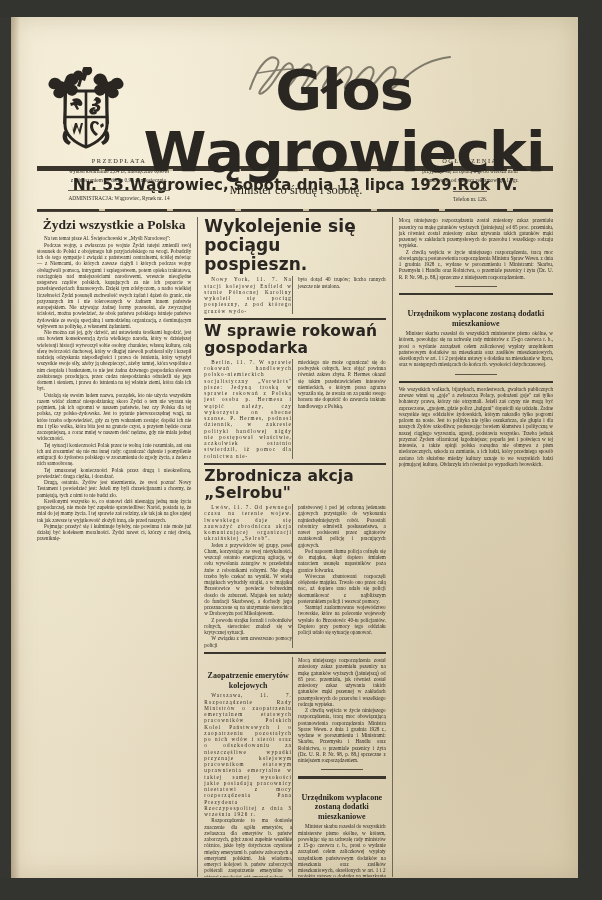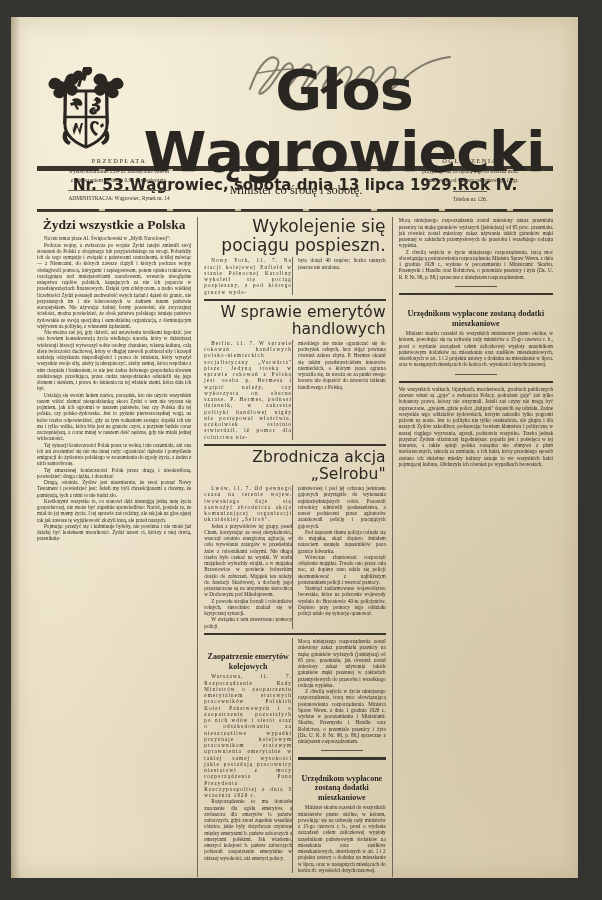--- a/index.html
+++ b/index.html
@@ -72,22 +72,22 @@
   
   .body{display:flex;margin-top:5px;height:660px;}
   .col{font-size:5.15px;line-height:6.25px;color:#2c2822;text-align:justify;
        hyphens:auto;overflow:hidden;}
   .col1{width:160px;padding-right:6px;border-right:1px solid #6f6757;}
   .col2{width:188px;padding:0 6px;border-right:1px solid #6f6757;}
   .col3{width:160px;padding-left:6px;}
 
   .hl1{font-family:"Liberation Serif",serif;font-weight:700;font-size:13.5px;
        line-height:15px;text-align:center;color:#2a2722;margin:0 0 3px;}
-  .hl2{font-family:"DejaVu Sans",sans-serif;font-weight:400;font-size:17px;
-       line-height:19px;text-align:right;color:#2a2722;margin:0 0 2px;letter-spacing:.1px;}
+  .hl2{font-family:"DejaVu Sans",sans-serif;font-weight:700;font-size:17px;
+       line-height:19px;text-align:left;color:#2a2722;margin:0 0 2px;letter-spacing:.1px;}
   .hl2.small{font-size:15.5px;line-height:17px;}
   .hl4{font-family:"Liberation Serif",serif;font-weight:700;font-size:8px;
        line-height:9.6px;text-align:center;color:#2a2722;margin:14px 0 2px;}
 
   .sub2{display:flex;}
   .sub2 > div{width:50%;text-align:justify;}
   .sub2 > div:first-child{padding-right:0;border-right:1px solid #6f6757;}
   .sub2 > div:last-child{padding-left:5px;}
 
   p{margin:0;text-indent:7px;}
@@ -190,21 +190,21 @@
             <div>
                 <p class="dat">Nowy York, 11. 7. Na stacji kolejowej Enfield w stanie Północnej Karoliny wykoleił się pociąg pospieszny, z pod którego gruzów wydo-</p>
               </div>
             <div>
                 <p class="ni">byto dotąd 40 trupów; liczba rannych jeszcze nie ustalona.</p>
               </div>
           </div>
 
           <div class="sep-b"></div>
 
-          <div class="hl2 small">W sprawie emerytów handlowych</div>
+          <div class="hl2 small">W sprawie rokowań gospodarka</div>
           <div class="sub2">
             <div>
                 <p class="dat">Berlin, 11. 7. W sprawie rokowań handlowych polsko-niemieckich socjalistyczny „Vorwärts" pisze: Jedyną troską w sprawie rokowań z Polską jest osoba p. Hermesa i wątpić należy, czy wykorzysta on obecne szanse. P. Hermes, podnosi dziennik, w zakresie polityki handlowej nigdy nie postępował właściwie, aczkolwiek ostatnio stwierdził, iż pomoc dla rolnictwa nie-</p>
               </div>
             <div>
                 <p class="ni">mieckiego nie może ograniczać się do podwyżek celnych, lecz objąć powinna również zakres zbytu. P. Hermes okazał się takim przedstawicielem interesów niemieckich, o którym prasa agrarna wyraziła się, że uważa on za punkt swego honoru nie dopuścić do zawarcia traktatu handlowego z Polską.</p>
               </div>
           </div>
 
           <div class="sep-b"></div>

